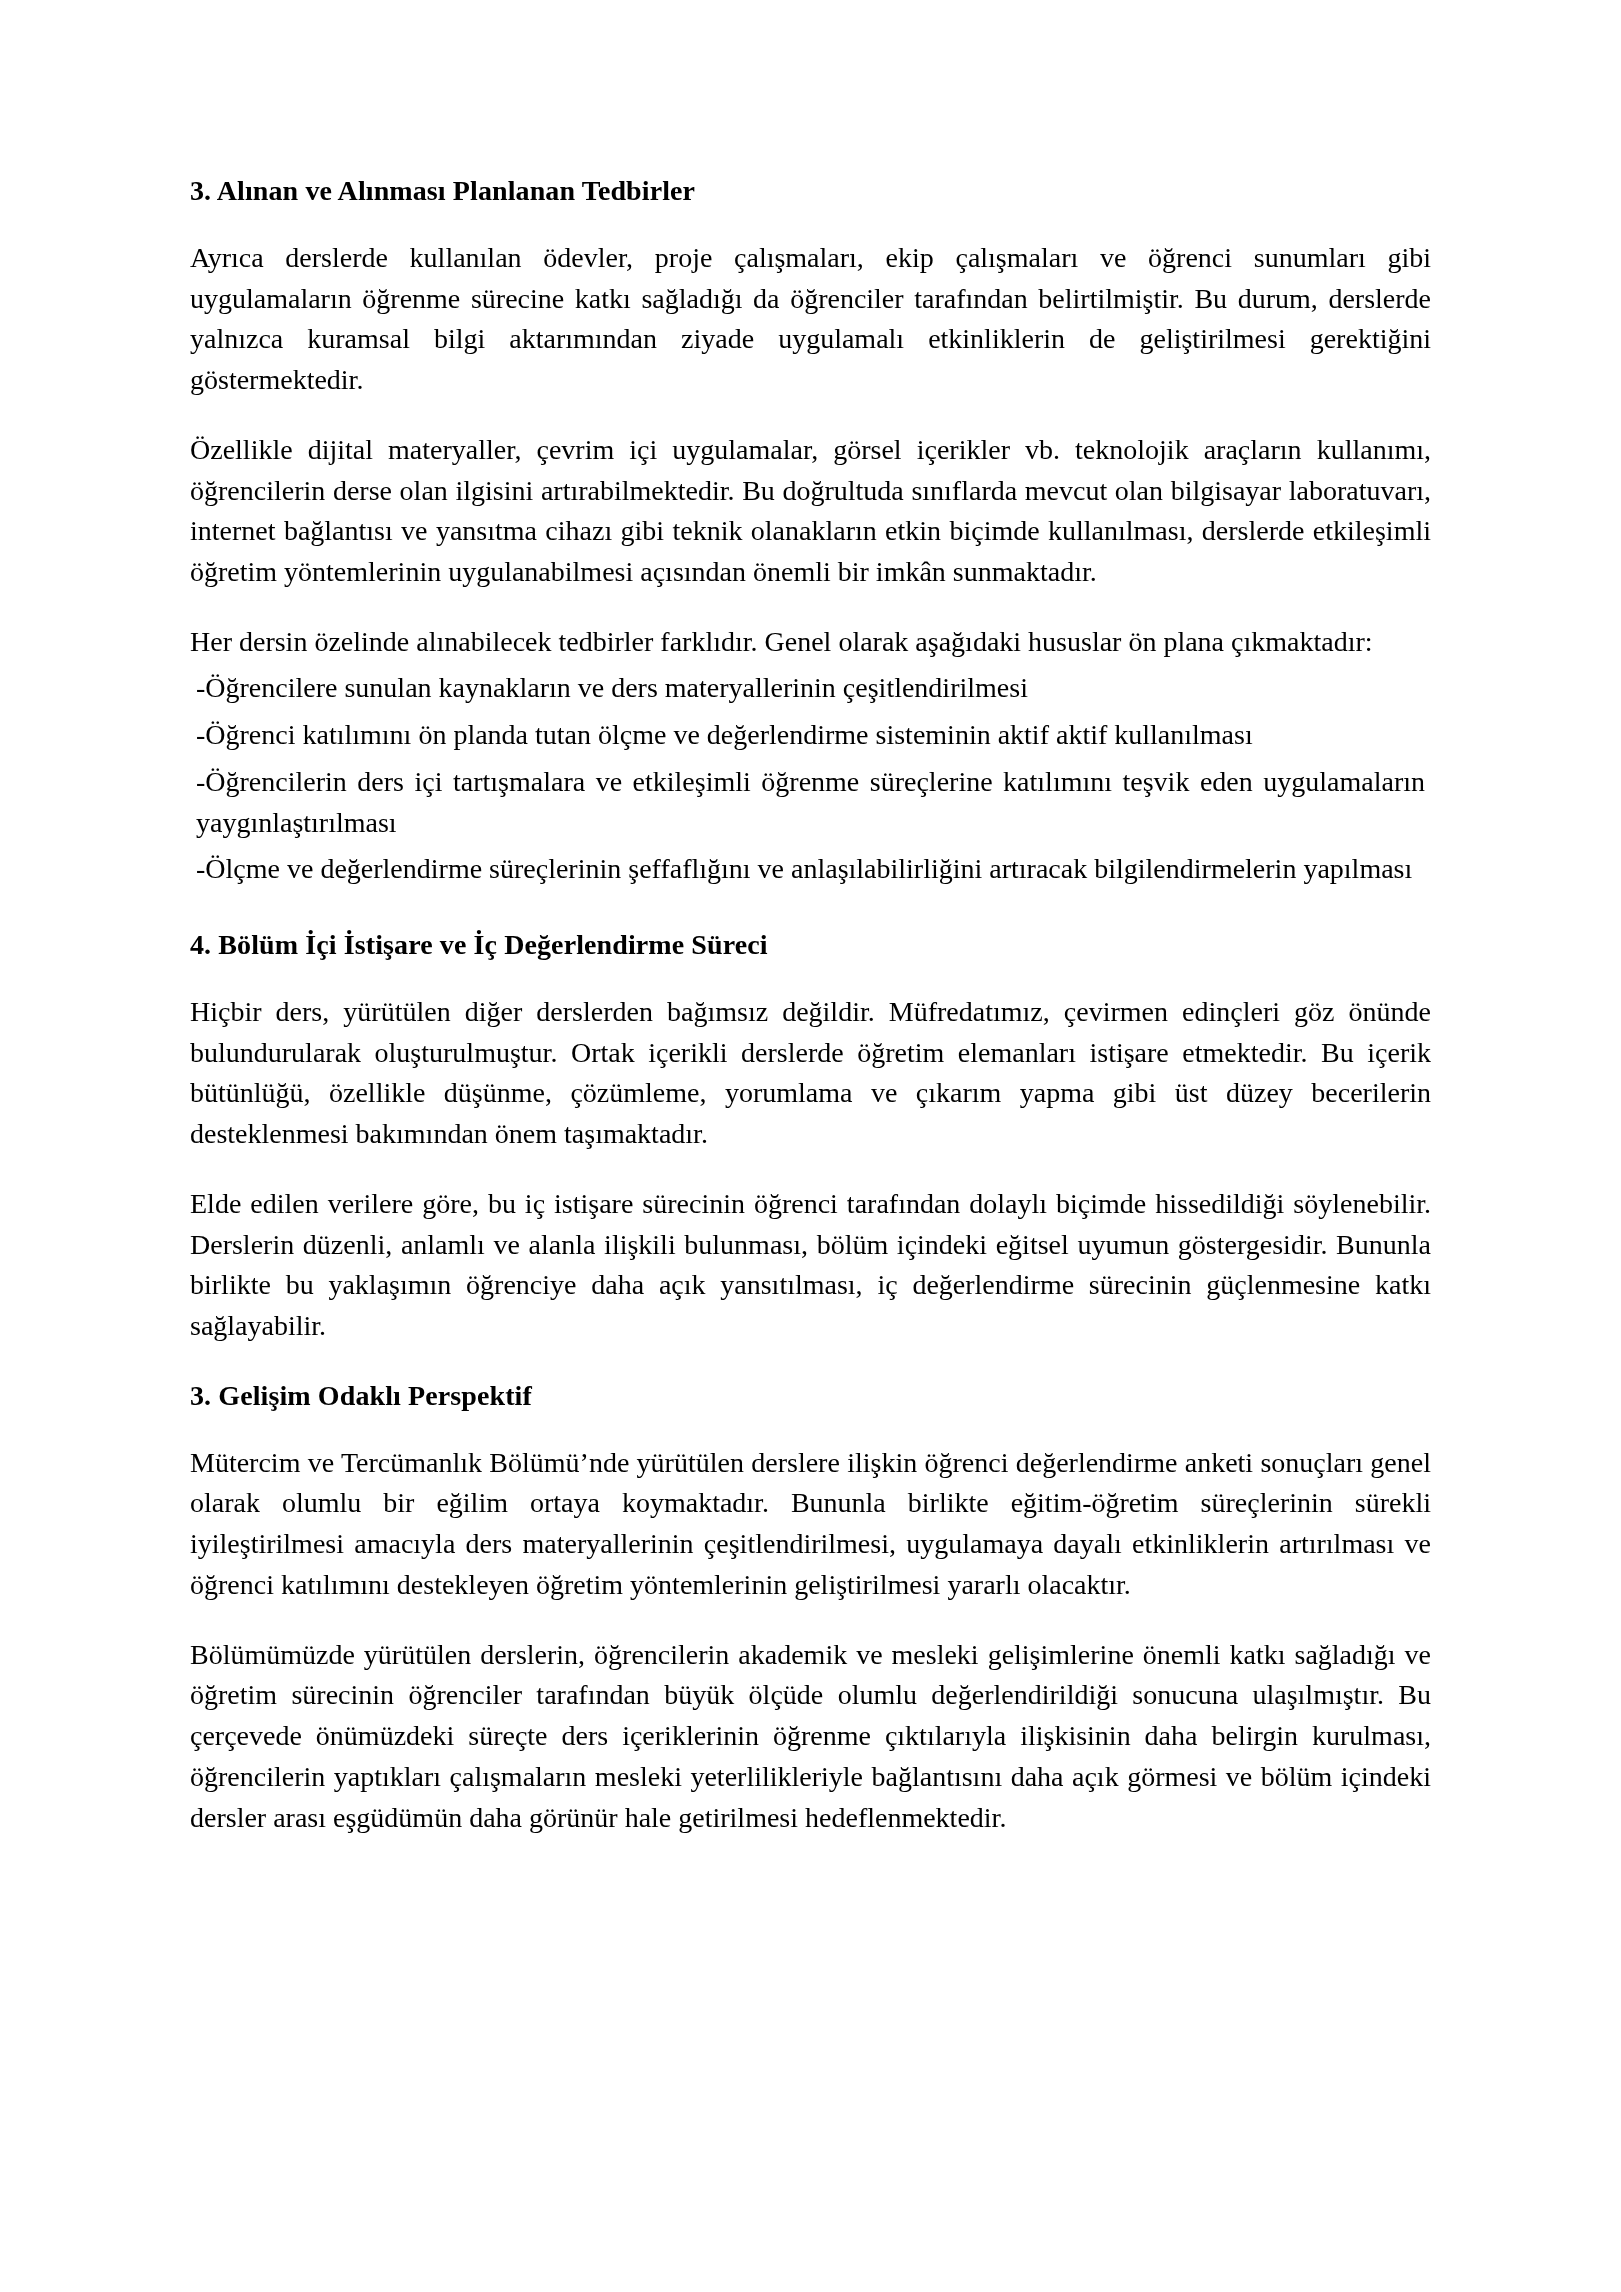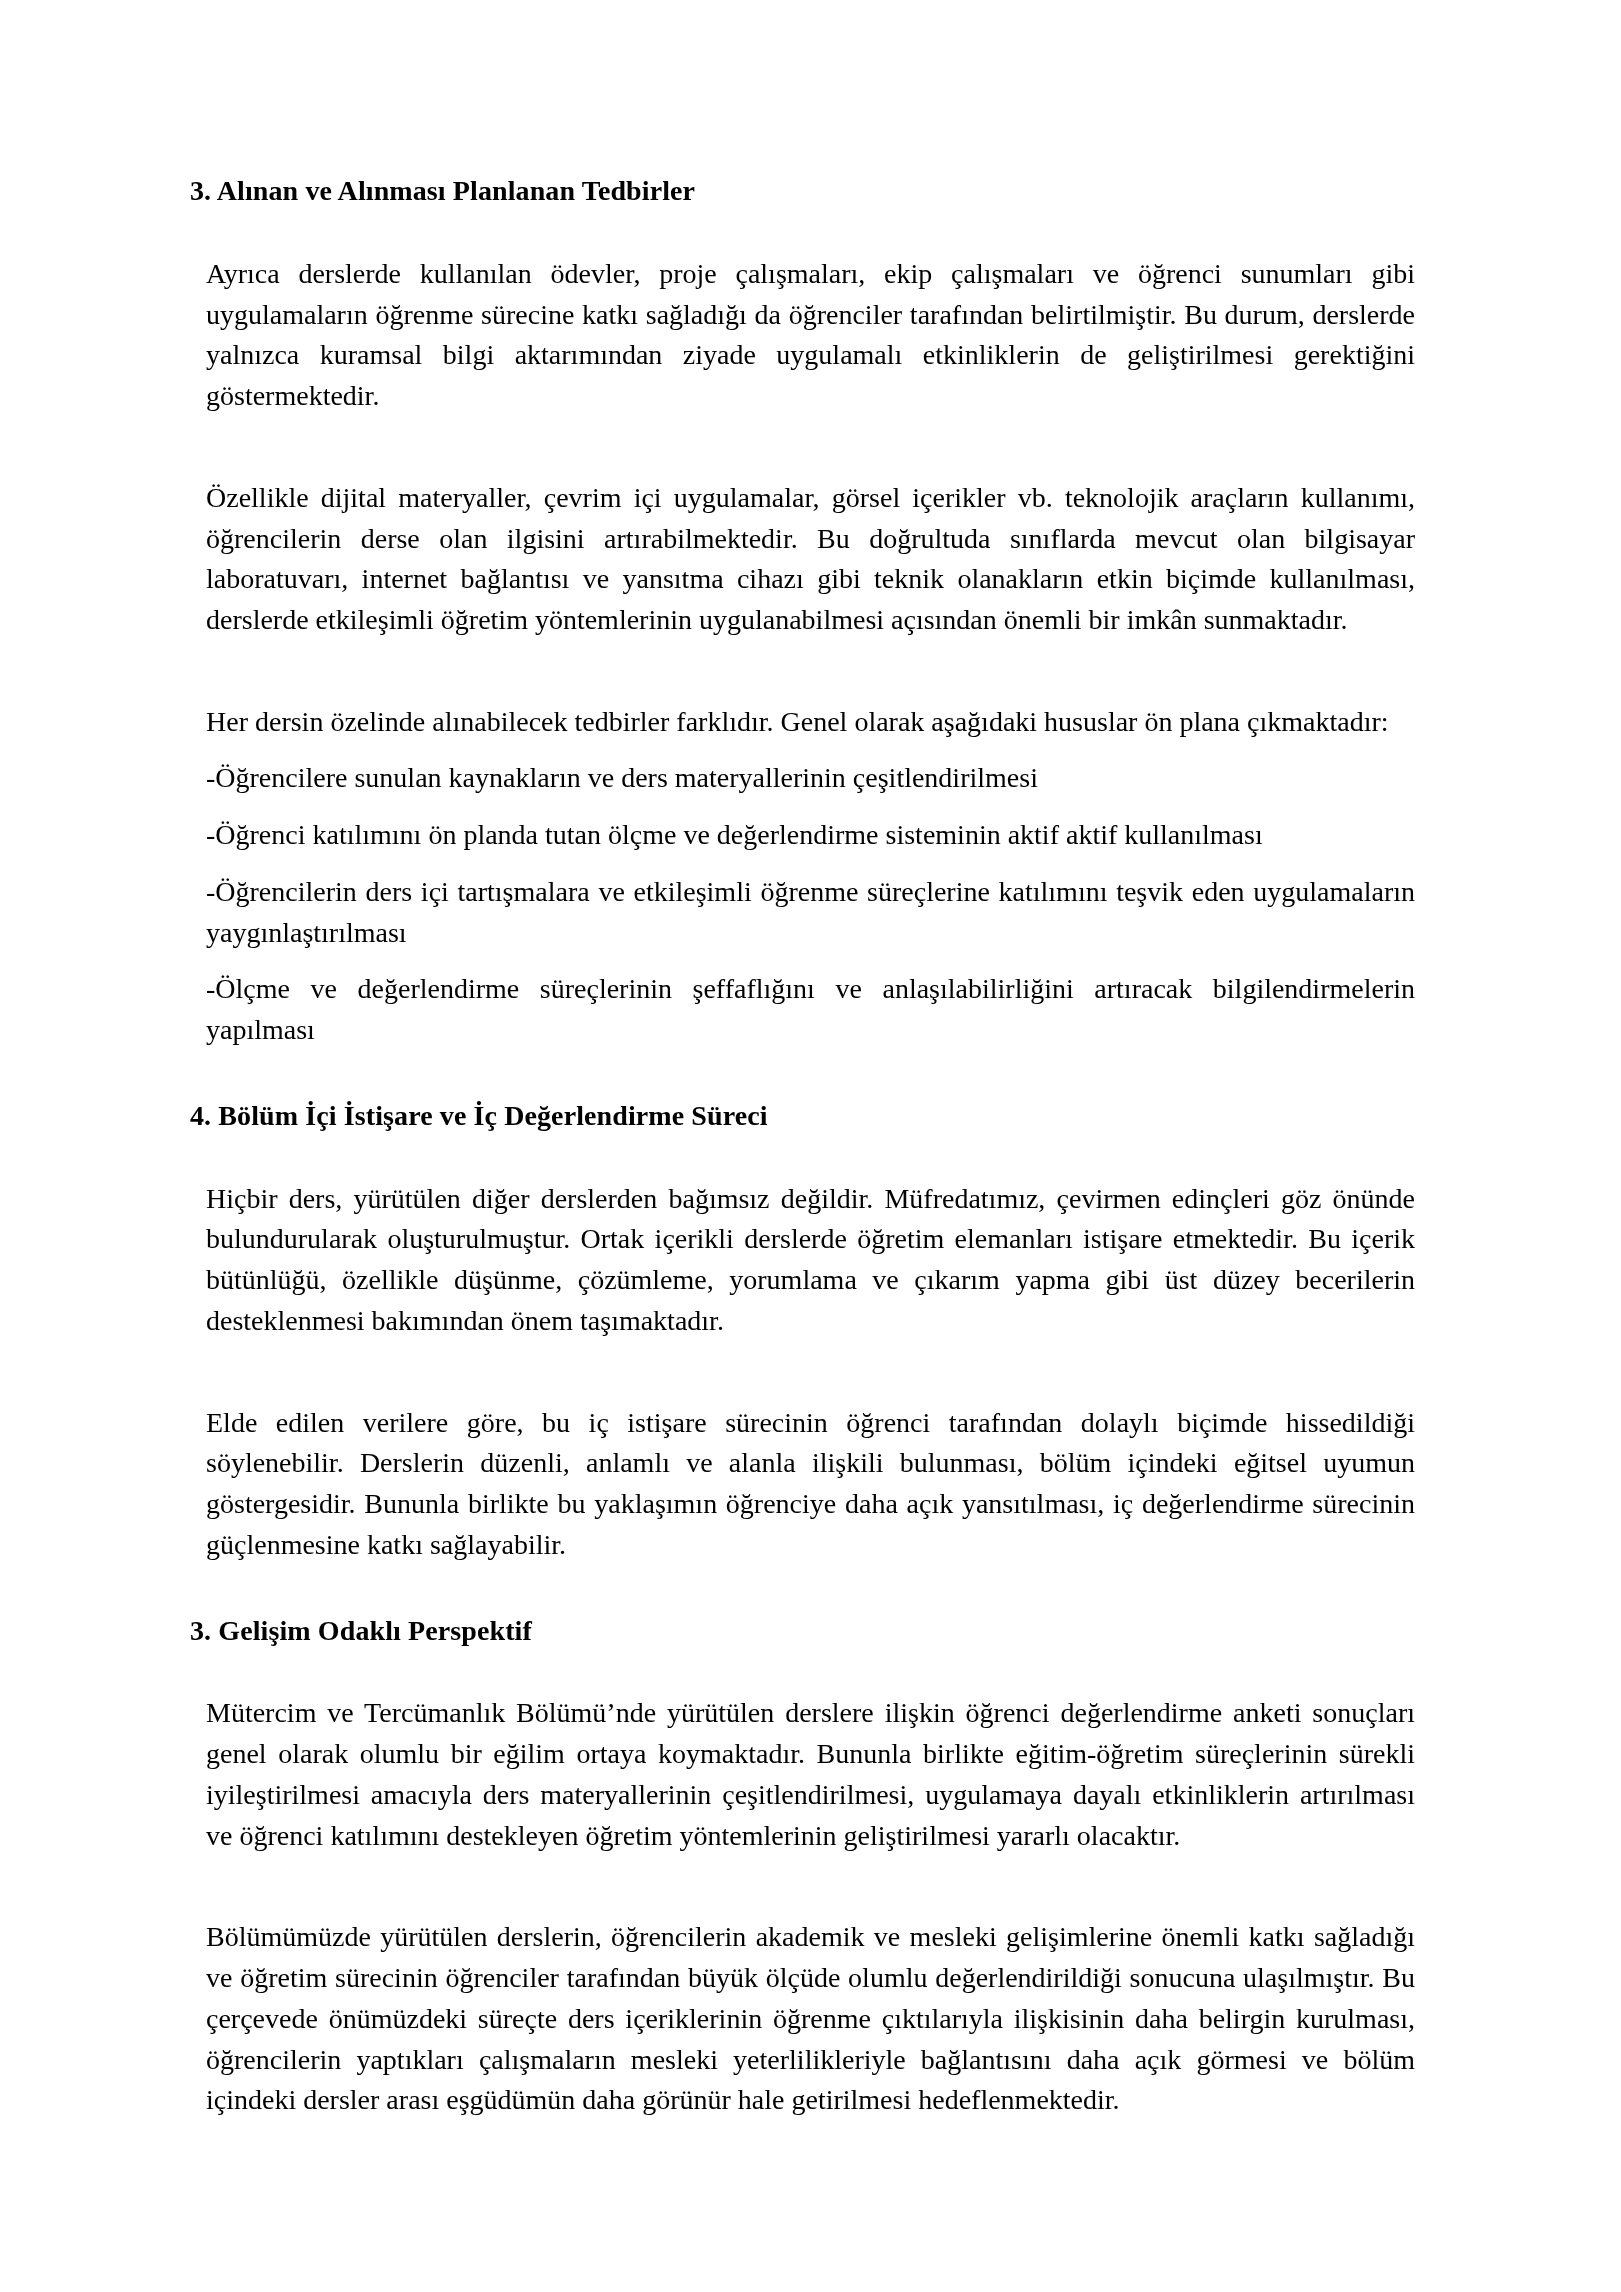--- a/index.html
+++ b/index.html
@@ -31,36 +31,36 @@
     line-height: 1.28;
     margin: 0 0 0 0;
     letter-spacing: 0.1px;
     text-align: left;
   }
   p.para {
     font-size: 28px;
     line-height: 1.455;
     text-align: justify;
     text-justify: inter-word;
-    margin: 16px;
+    margin: 0;
     hyphens: none;
   }
   .gap-after-heading { height: 29px; }
   .gap-between-paras { height: 29px; }
   .gap-before-heading { height: 31px; }
 
   .list-block {
     font-size: 28px;
     line-height: 1.455;
     text-align: justify;
     text-justify: inter-word;
     margin: 0;
   }
   .list-item {
-    margin: 16px;
+    margin: 6px;
     text-align: justify;
     text-justify: inter-word;
   }
   .list-item:last-child { text-align: justify; }
   
 </style>
 </head>
 <body>
 
 <div class="page">

